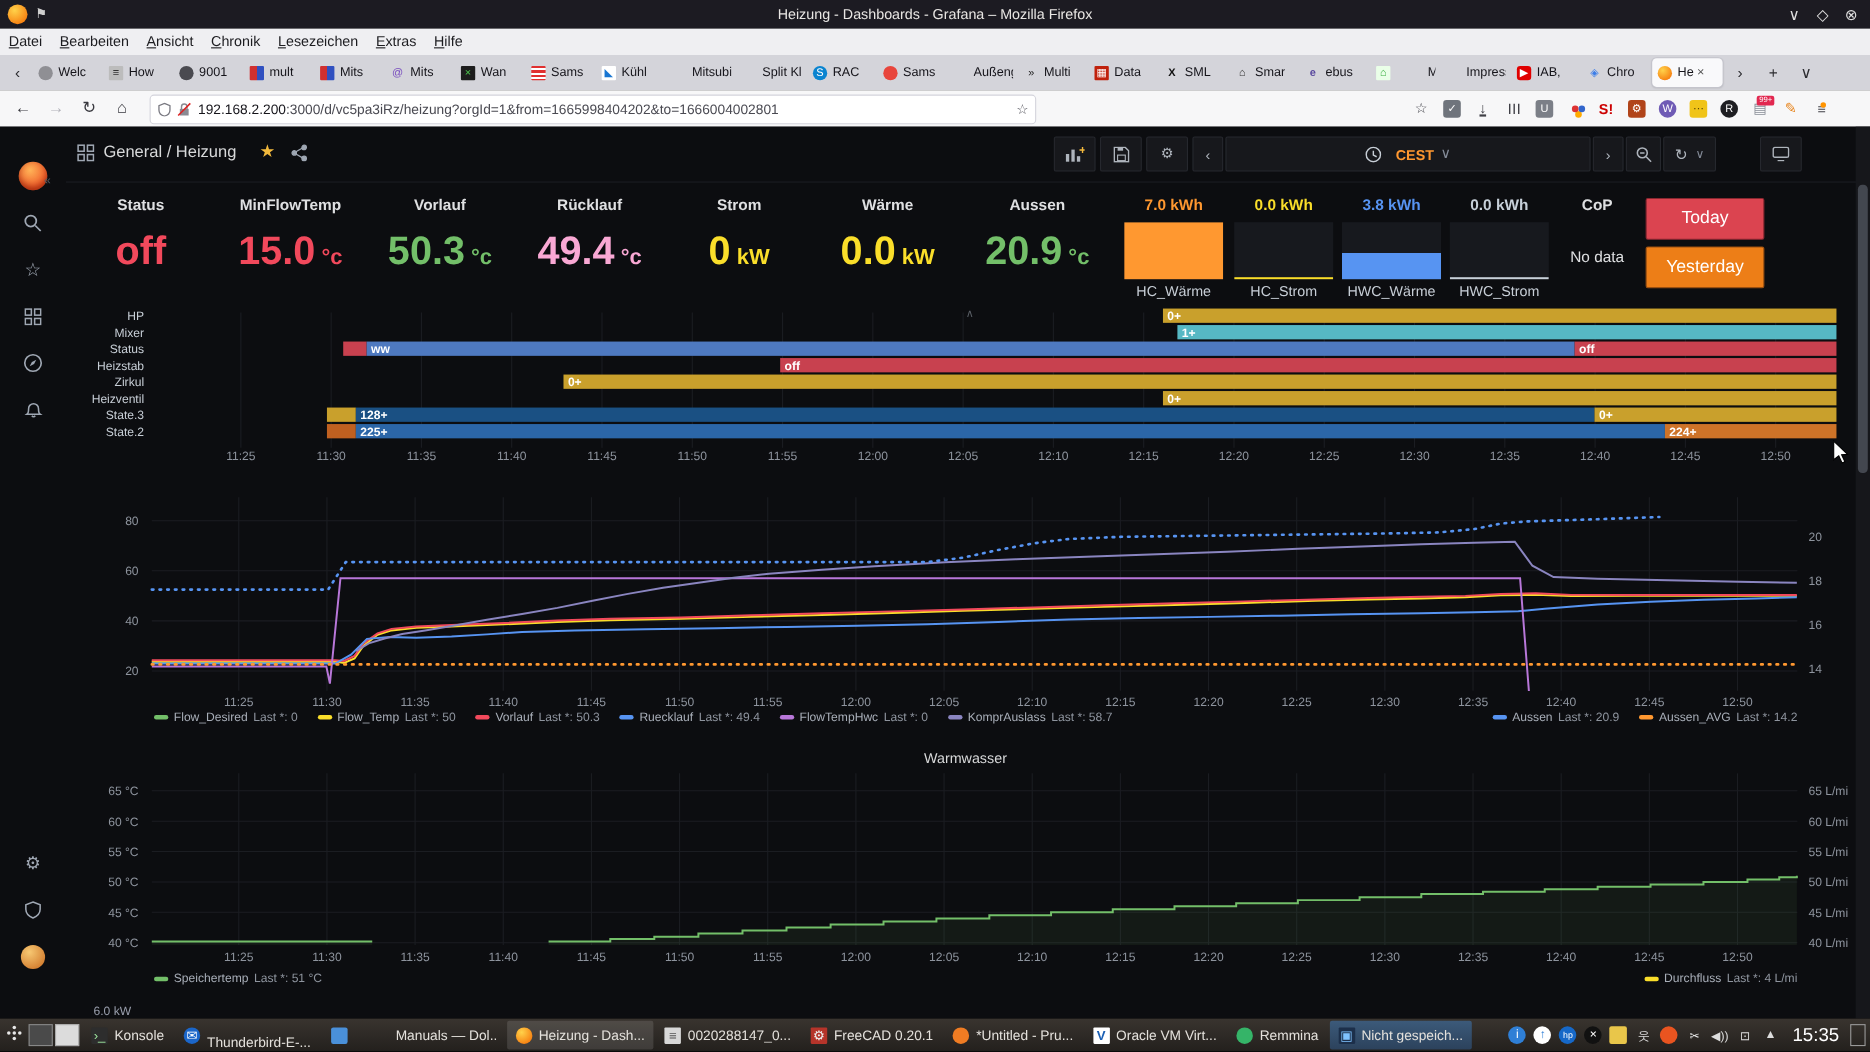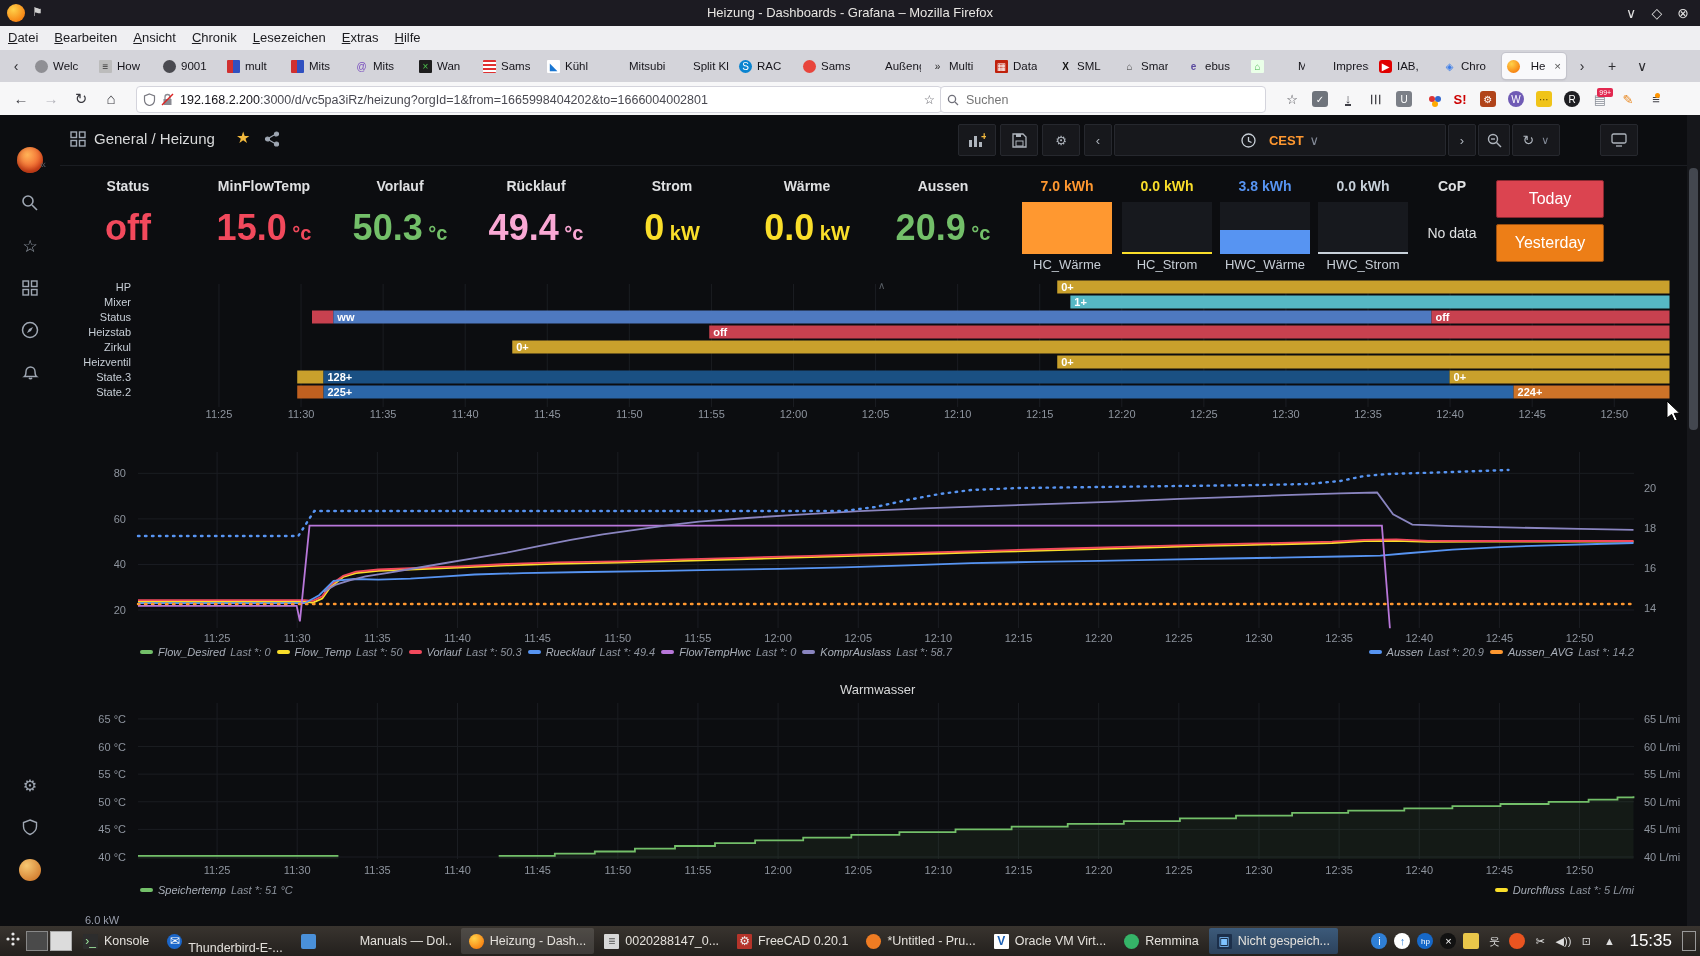--- a/index.html
+++ b/index.html
@@ -42,21 +42,21 @@
   .gbtn{position:absolute;top:9px;height:30px;background:#17181c;border:1px solid #26282e;border-radius:2px;color:#aeb4bc;
     display:flex;align-items:center;justify-content:center;font-size:13px;}
   .stat-h{position:absolute;font-size:14px;font-weight:700;color:#dfe0e2;text-align:center;}
   .stat-v{position:absolute;font-size:36px;font-weight:700;text-align:center;white-space:nowrap;}
   .stat-v .unit{font-size:20px;font-weight:700;}
   .gaugebox{position:absolute;background:#17191e;overflow:hidden;}
   .gaugefill{position:absolute;left:0;bottom:0;width:100%;}
   .gaugelbl{position:absolute;font-size:13px;color:#c7ced6;text-align:center;}
   .daybtn{position:absolute;left:1496px;width:106px;height:36px;border-radius:2px;color:#fff;font-size:16px;font-weight:500;
     display:flex;align-items:center;justify-content:center;}
-  .legend{position:absolute;font-size:11px;color:#a8aeb8;display:flex;gap:6px;white-space:nowrap;font-style:italic;}
+  .legend{position:absolute;font-size:11px;color:#a8aeb8;display:flex;gap:18px;white-space:nowrap;}
   .legend .it{display:flex;align-items:center;gap:5px;}
   .sw{width:13px;height:4px;border-radius:2px;display:inline-block;}
   #wwtitle{position:absolute;font-size:13px;color:#d8d9da;}
   #scrollbar{position:absolute;left:1687px;top:0;width:13px;height:811px;background:#16171b;}
   #scrollthumb{position:absolute;left:2px;top:53px;width:9px;height:262px;background:#43474f;border-radius:4px;}
   
   #taskbar{left:0;top:926px;width:1700px;height:30px;background:linear-gradient(#39342f,#23201d);display:flex;align-items:center;color:#e4e1dc;}
   .task{display:flex;align-items:center;height:26px;margin:0 1px;padding:0 8px;font-size:12.5px;max-width:150px;white-space:nowrap;overflow:hidden;border-radius:2px;}
   .task.hl{background:rgba(255,255,255,.12);}
   .task.sel{background:linear-gradient(#3c5a7a,#2c425c);}
@@ -165,21 +165,21 @@
         <span style="overflow: hidden;">Impress</span>
       </div>
       <div class="tab" style="left: 1374px; width: 54px;">
         <span class="fav" style="height: 13px; width: 13px; font-size: 10px; border-radius: 3px; background: rgb(224, 0, 0); color: rgb(255, 255, 255);">▶</span>
         <span style="overflow: hidden;">IAB,</span>
       </div>
       <div class="tab" style="left: 1438px; width: 54px;">
         <span class="fav" style="height: 13px; width: 13px; font-size: 10px; color: rgb(59, 125, 233);">◈</span>
         <span style="overflow: hidden;">Chro</span>
       </div>
-      <div class="tab active" style="left: 1502px; width: 54px; justify-content: space-between;">
+      <div class="tab active" style="left: 1502px; width: 54px;">
         <span class="fav" style="height: 13px; width: 13px; font-size: 10px; border-radius: 50%; background: radial-gradient(circle at 35% 30%, rgb(255, 210, 74), rgb(244, 104, 0));"></span>
         <span style="overflow: hidden;">He</span>
         <span style="margin-left: 3px; color: rgb(85, 85, 85);">×</span>
       </div>
       <span class="tabctl" style="left: 1570px;">›</span>
       <span class="tabctl" style="left: 1600px;">+</span>
       <span class="tabctl" style="left: 1630px;">∨</span>
     </div>
   <div class="abs" id="navbar">
     <span class="navico" style="left:8px">←</span>
@@ -191,27 +191,20 @@
           <path d="M6.5 1l5 2v4c0 3-2.5 5-5 5.5C4 12 1.5 10 1.5 7V3z" fill="none" stroke="#7a7a82" stroke-width="1.2"></path>
         </svg>
       <svg width="13" height="13" style="margin-right:6px">
           <rect x="2.5" y="6" width="8" height="6" fill="#8a8a92"></rect>
           <path d="M4 6V4a2.5 2.5 0 015 0v2" fill="none" stroke="#8a8a92" stroke-width="1.3"></path>
           <line x1="1" y1="12" x2="12" y2="1" stroke="#d22" stroke-width="1.4"></line>
         </svg>
       <span class="host">192.168.2.200</span>
         <span style="overflow:hidden;white-space:nowrap;flex:1">:3000/d/vc5pa3iRz/heizung?orgId=1&amp;from=1665998404202&amp;to=1666004002801</span>
       <span style="color:#5a5a62;margin-left:4px">☆</span>
-    </div>
-    <div id="searchbox">
-      <svg width="12" height="12" style="margin-right:5px">
-          <circle cx="5" cy="5" r="3.6" fill="none" stroke="#70707a" stroke-width="1.3"></circle>
-          <line x1="8" y1="8" x2="11" y2="11" stroke="#70707a" stroke-width="1.3"></line>
-        </svg>
-      <input placeholder="Suchen" style="">
     </div>
     <span id="navicons"><span class="tbico" style="left: 1280px;">
           <span style="position: relative;">☆</span>
         </span><span class="tbico" style="left: 1308px;">
           <span style="position: relative; background: rgb(111, 116, 124); color: rgb(255, 255, 255); width: 16px; height: 16px; display: inline-flex; align-items: center; justify-content: center; font-size: 10px; border-radius: 3px;">✓</span>
         </span><span class="tbico" style="left: 1336px;">
           <span style="position: relative; border-bottom: 2px solid rgb(63, 63, 70); line-height: 11px;">↓</span>
         </span><span class="tbico" style="left: 1364px;">
           <span style="position: relative; transform: rotate(90deg);">☰</span>
         </span><span class="tbico" style="left: 1392px;">
@@ -433,21 +426,21 @@
         <span class="it">
           <span class="sw" style="background: rgb(115, 191, 105);"></span>
           <span>Speichertemp</span>
           <span style="color: rgb(142, 148, 158);">Last *: 51 °C</span>
         </span>
       </div>
     <div id="legend2r" class="legend" style="right:66px;top:769px">
         <span class="it">
           <span class="sw" style="background: rgb(250, 222, 42);"></span>
           <span>Durchfluss</span>
-          <span style="color: rgb(142, 148, 158);">Last *: 5 L/mi</span>
+          <span style="color: rgb(142, 148, 158);">Last *: 4 L/mi</span>
         </span>
       </div>
     <div class="abs" style="left:85px;top:799px;font-size:11px;color:#9a9fad">6.0 kW</div>
     <svg id="overlay" class="abs" style="left:0;top:0" width="1700" height="811">
         <line x1="218.97456337726348" y1="169" x2="218.97456337726348" y2="292" stroke="#1b1d22"></line>
         <text x="218.97456337726348" y="303" fill="#8e949e" font-size="11" text-anchor="middle">11:25</text>
         <line x1="301.04892317582767" y1="169" x2="301.04892317582767" y2="292" stroke="#1b1d22"></line>
         <text x="301.04892317582767" y="303" fill="#8e949e" font-size="11" text-anchor="middle">11:30</text>
         <line x1="383.12328297439194" y1="169" x2="383.12328297439194" y2="292" stroke="#1b1d22"></line>
         <text x="383.12328297439194" y="303" fill="#8e949e" font-size="11" text-anchor="middle">11:35</text>

